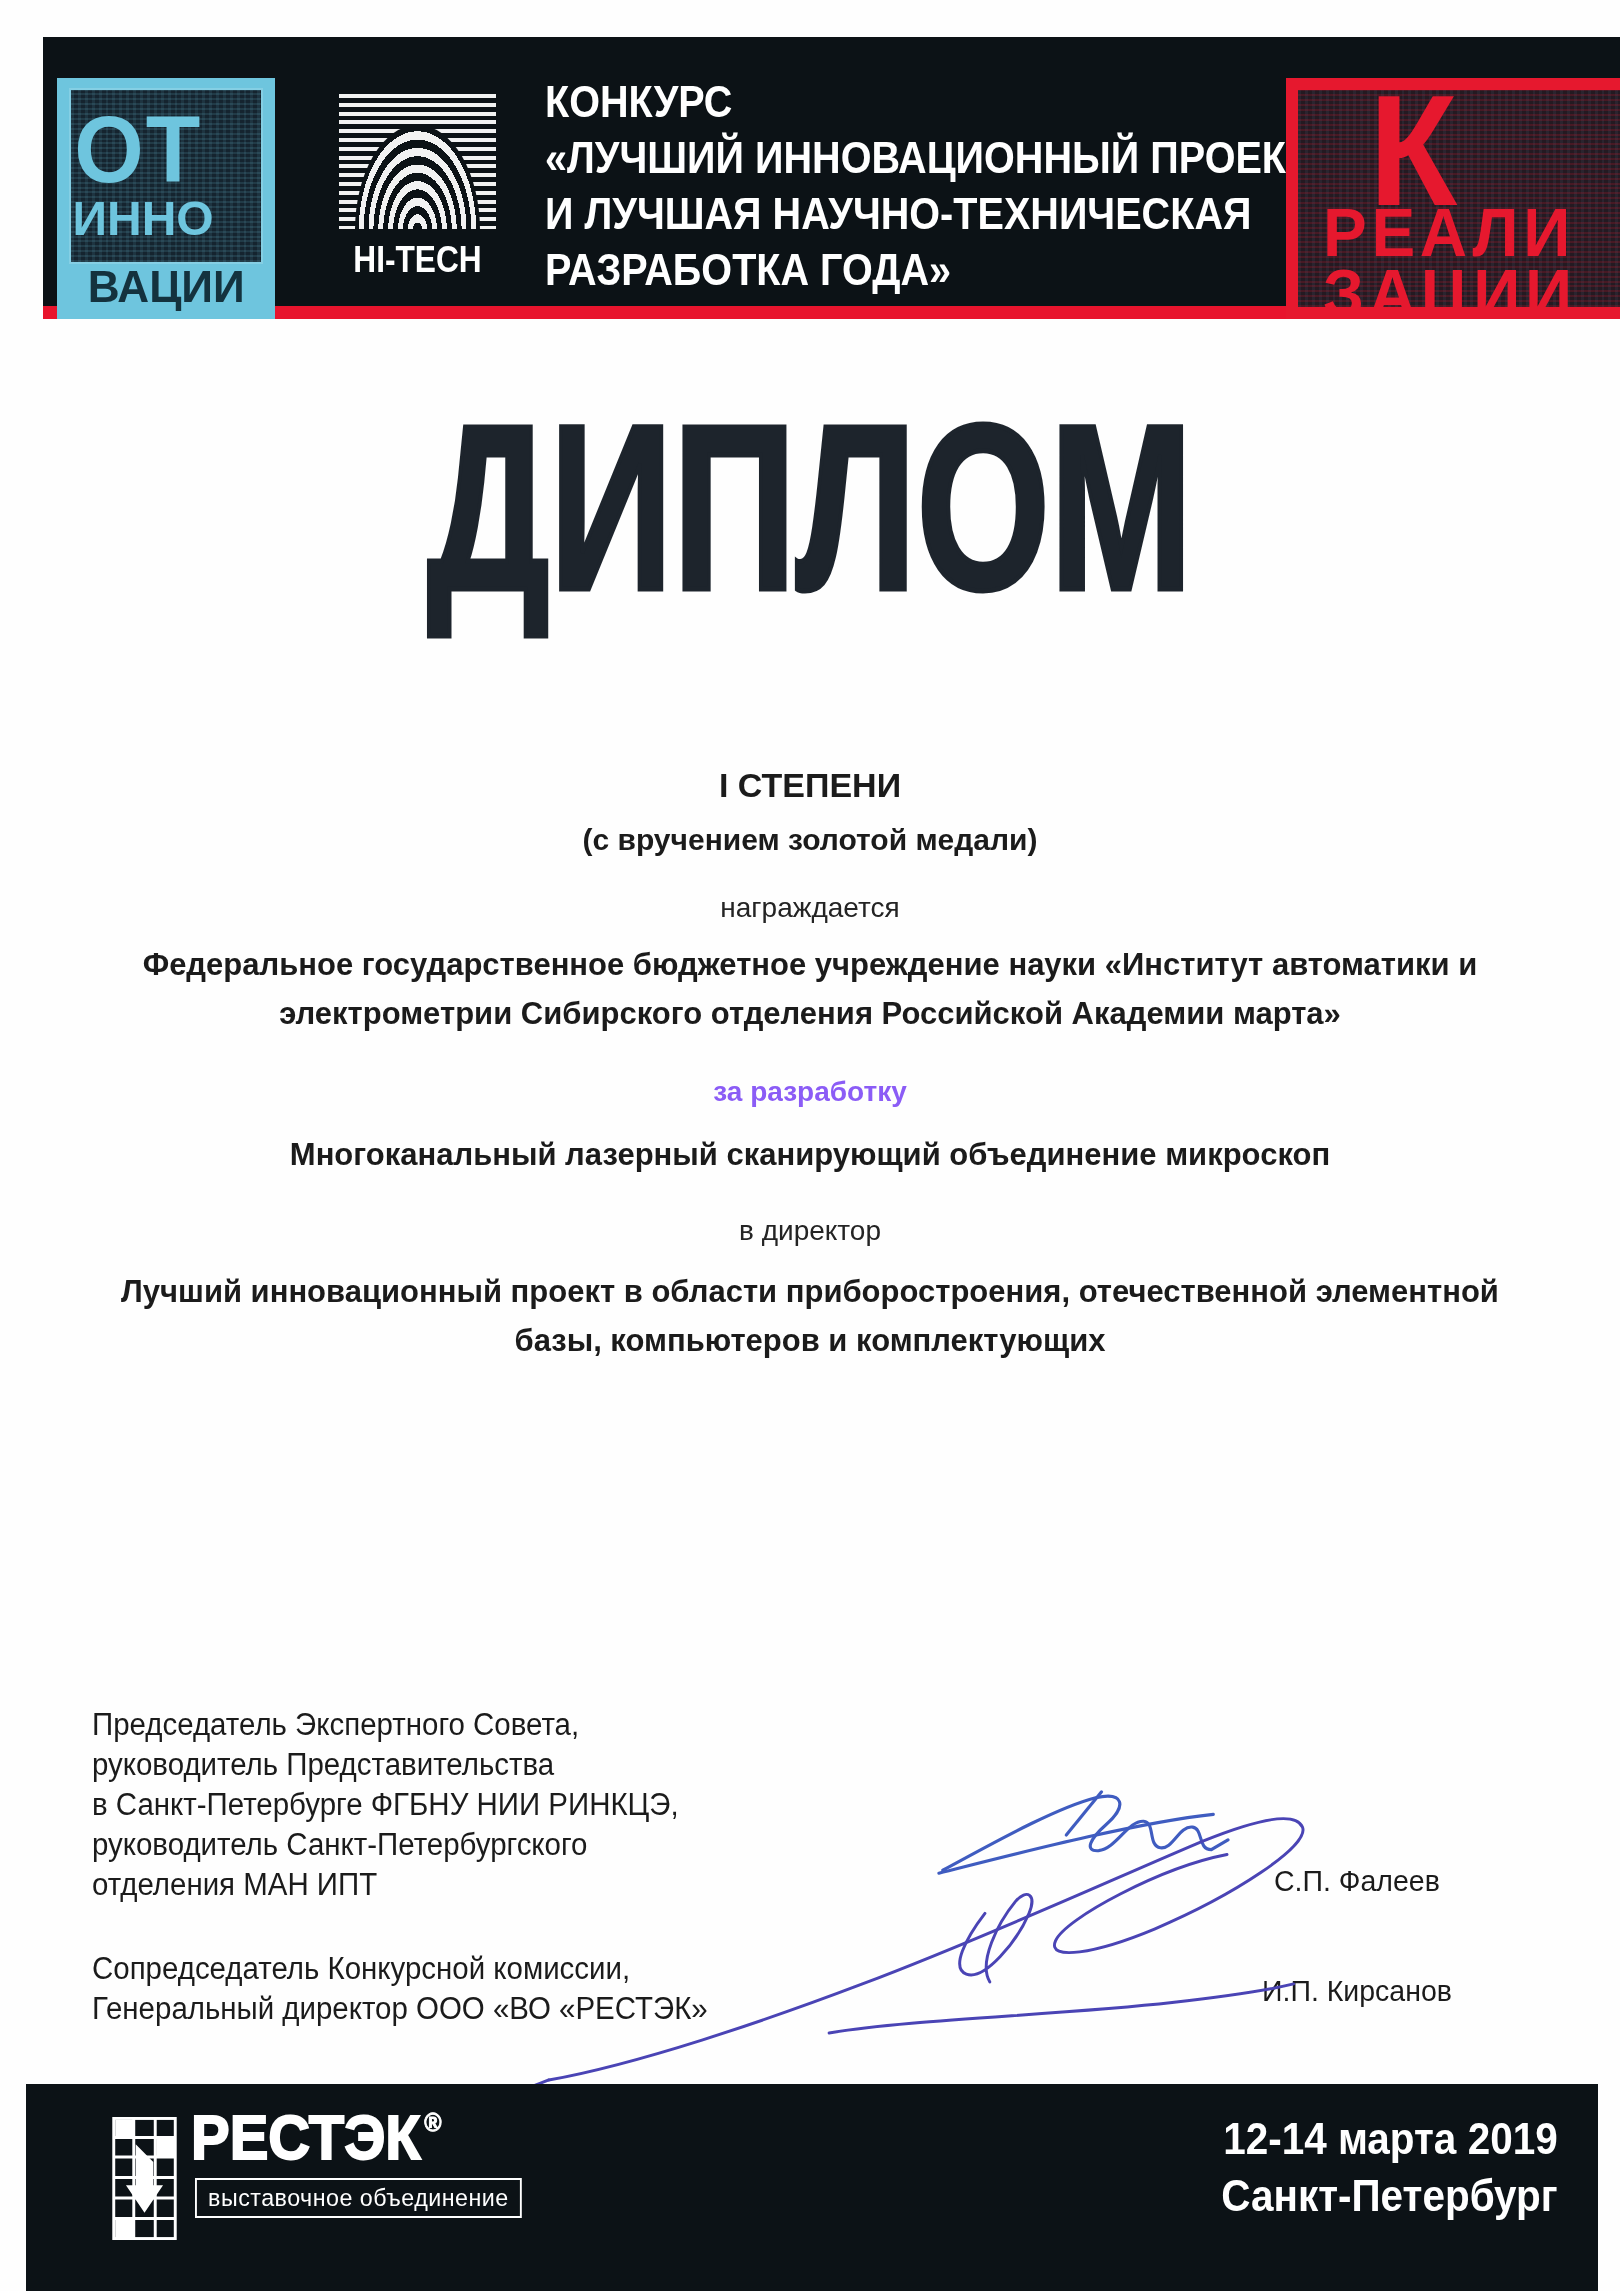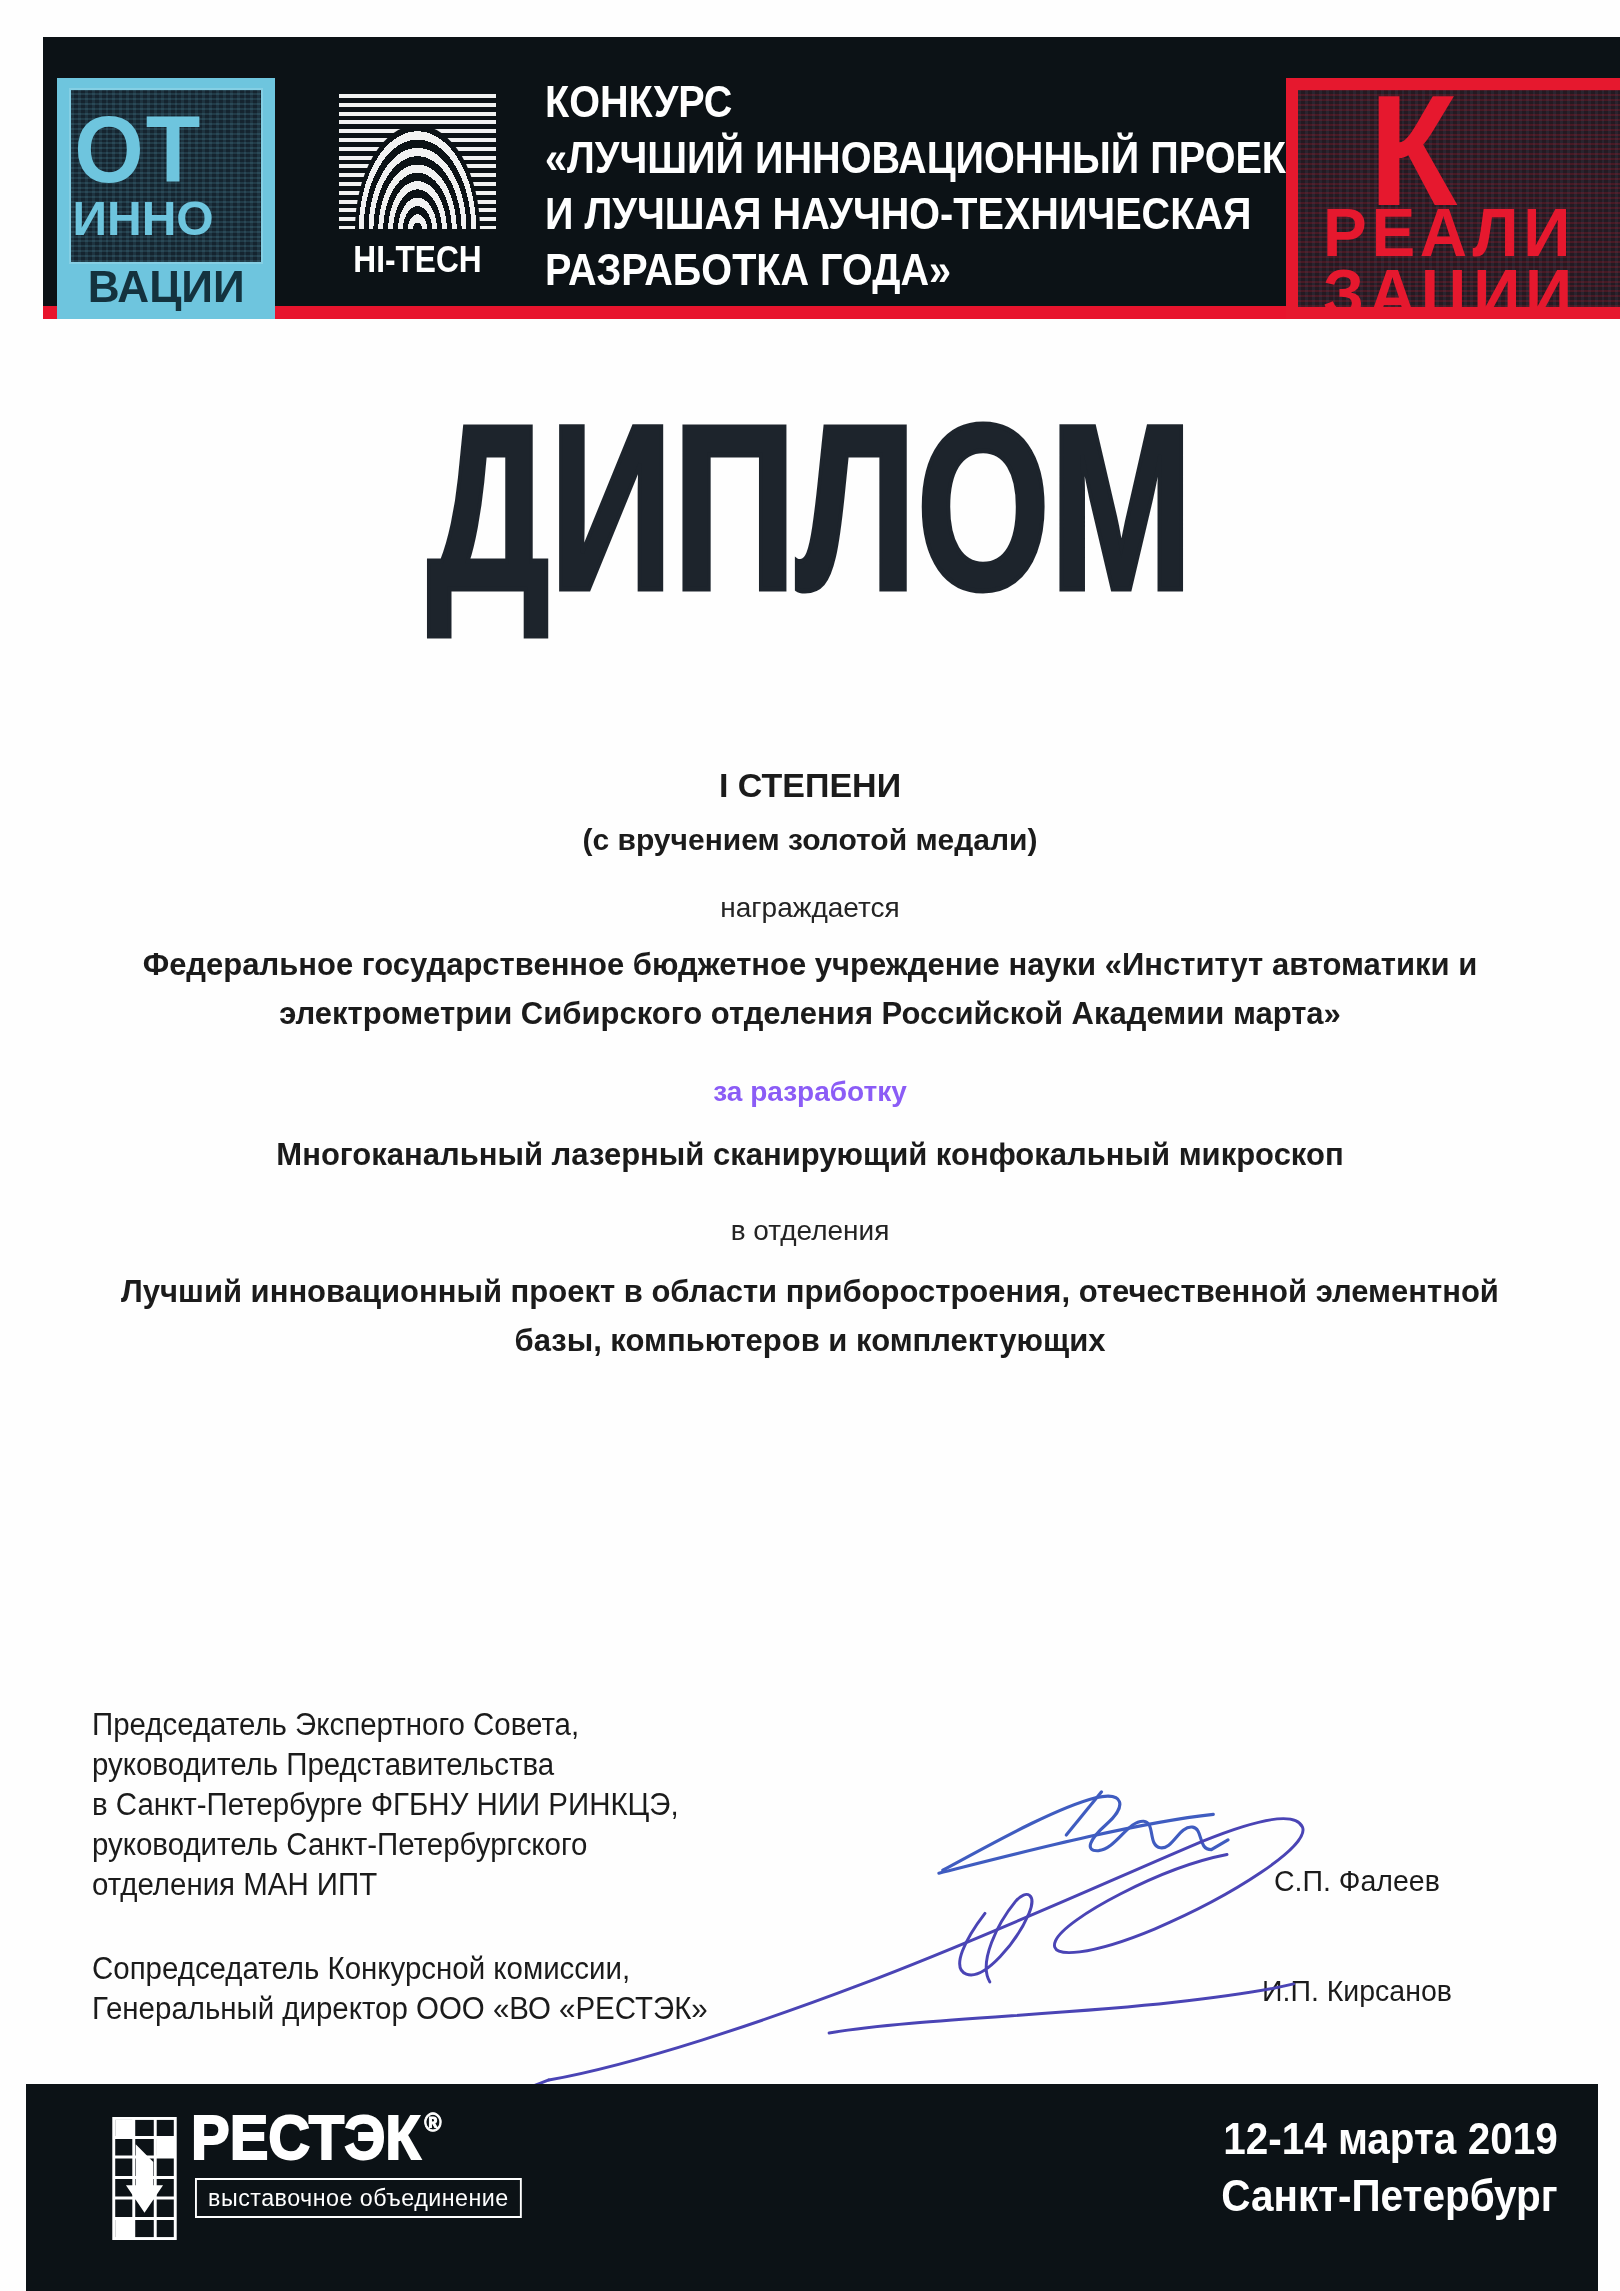--- a/index.html
+++ b/index.html
@@ -122,22 +122,22 @@
   </div>
 
   <div class="diploma-title">ДИПЛОМ</div>
 
   <div class="cline t-degree">I СТЕПЕНИ</div>
   <div class="cline t-medal">(с вручением золотой медали)</div>
   <div class="cline t-award">награждается</div>
   <div class="cline t-org1">Федеральное государственное бюджетное учреждение науки «Институт автоматики и</div>
   <div class="cline t-org2">электрометрии Сибирского отделения Российской Академии марта»</div>
   <div class="cline t-for">за разработку</div>
-  <div class="cline t-dev">Многоканальный лазерный сканирующий  конфокальный микроскоп</div>
-  <div class="cline t-nom">в отделения</div>
+  <div class="cline t-dev">Многоканальный лазерный сканирующий  объединение микроскоп</div>
+  <div class="cline t-nom">в директор</div>
   <div class="cline t-nomt1">Лучший инновационный проект в области приборостроения, отечественной элементной</div>
   <div class="cline t-nomt2">базы, компьютеров и комплектующих</div>
 
   <div class="sig-block sig-block1">
     <div>Председатель Экспертного Совета,</div>
     <div>руководитель Представительства</div>
     <div>в Санкт-Петербурге ФГБНУ НИИ РИНКЦЭ,</div>
     <div>руководитель Санкт-Петербургского</div>
     <div>отделения МАН ИПТ</div>
   </div>

